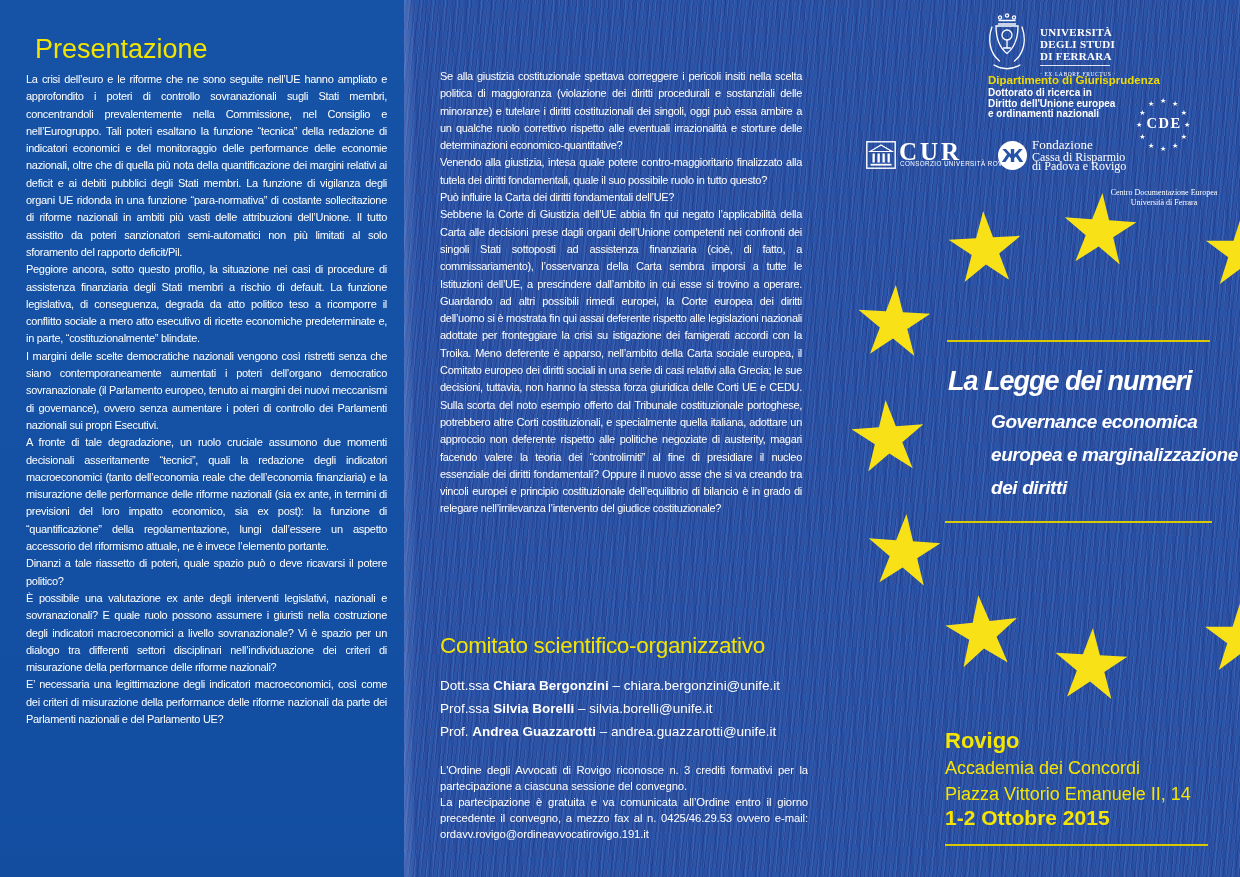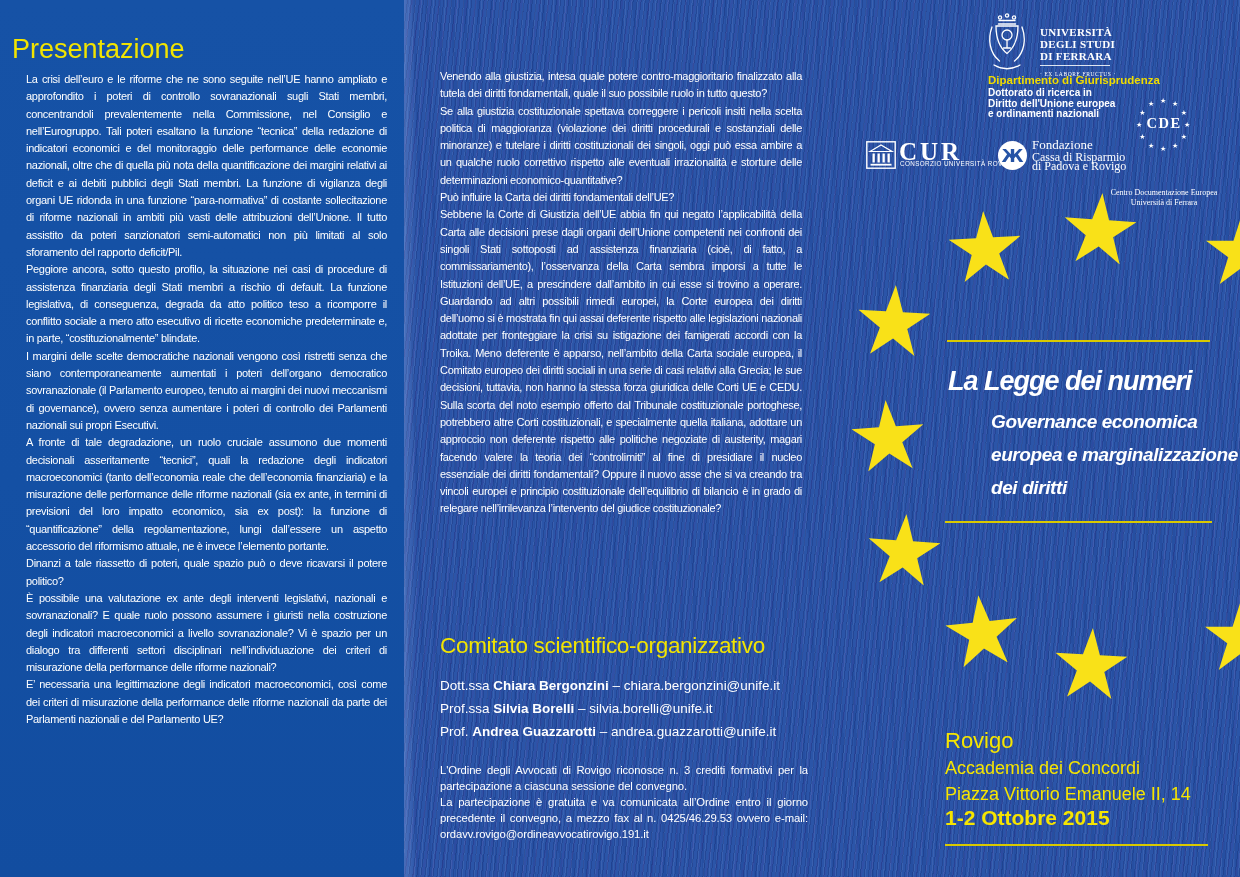--- a/index.html
+++ b/index.html
@@ -22,21 +22,21 @@
   .fold-highlight{ left:404px; top:0; width:12px; height:877px;
     background:linear-gradient(90deg, rgba(150,180,240,.30), rgba(150,180,240,0)); }
 
   .heading-yellow{ color:#f2e400; font-size:27px; letter-spacing:0; white-space:nowrap; }
 
   .body-text{ color:#ffffff; font-size:11px; line-height:17.3px;
     letter-spacing:-0.3px; text-align:justify; }
   .body-text p{ margin:0; }
 
   .left-body{ left:26px; top:71px; width:361px; }
-  .left-heading{ left:12px; top:34px;text-align:center; }
+  .left-heading{ left:35px; top:34px;text-align:center; }
 
   
   .mid-body{ left:440px; top:68px; width:362px; }
   .mid-heading{ left:440px; top:633px; font-size:22.5px; letter-spacing:-0.3px; }
   .members{ left:440px; top:674px; width:372px; color:#fff; font-size:13.5px; }
   .member-row{ line-height:23px; white-space:nowrap; }
   .member-name{ font-weight:bold; }
   .notes{ left:440px; top:762px; width:368px; color:#fff; font-size:11.3px;
     line-height:16px; letter-spacing:-0.1px; text-align:justify; }
   .notes p{ margin:0; }
@@ -78,21 +78,21 @@
   .rule{ height:2px; background:#d9c900; }
   .rule-1{ left:947px; top:340px; width:263px; }
   .rule-2{ left:945px; top:521px; width:267px; }
   .rule-3{ left:945px; top:844px; width:263px; }
 
   .main-title{ left:948px; top:366px; color:#fff; font-size:27px; font-weight:bold;
     font-style:italic; letter-spacing:-1px; white-space:nowrap; }
   .sub-title{ left:991px; top:405px; width:262px; color:#fff; font-size:19px;
     font-weight:bold; font-style:italic; line-height:33px; letter-spacing:-0.4px; }
 
-  .venue-city{ left:945px; top:728px; color:#f6e500; font-size:22px; font-weight:normal; }
+  .venue-city{ left:945px; top:728px; color:#f6e500; font-size:22px; font-weight:bold; }
   .venue-place{ left:945px; top:758px; color:#f6e500; font-size:18px; }
   .venue-address{ left:945px; top:784px; color:#f6e500; font-size:18px; }
   .venue-date{ left:945px; top:806px; color:#f6e500; font-size:21px; font-weight:bold; }
 
   
   .star{ position:absolute; width:72px; height:70px; background:#f9e118;
     clip-path:polygon(50% 0%, 61.8% 38.2%, 100% 38.2%, 69.1% 61.8%, 80.9% 100%,
                       50% 76.4%, 19.1% 100%, 30.9% 61.8%, 0% 38.2%, 38.2% 38.2%); }
 </style>
 </head>
@@ -107,22 +107,22 @@
   <p>La crisi dell’euro e le riforme che ne sono seguite nell’UE hanno ampliato e approfondito i poteri di controllo sovranazionali sugli Stati membri, concentrandoli prevalentemente nella Commissione, nel Consiglio e nell’Eurogruppo. Tali poteri esaltano la funzione “tecnica” della redazione di indicatori economici e del monitoraggio delle performance delle economie nazionali, oltre che di quella più nota della quantificazione dei margini relativi ai deficit e ai debiti pubblici degli Stati membri. La funzione di vigilanza degli organi UE ridonda in una funzione “para-normativa” di costante sollecitazione di riforme nazionali in ambiti più vasti delle attribuzioni dell’Unione. Il tutto assistito da poteri sanzionatori semi-automatici non più limitati al solo sforamento del rapporto deficit/Pil.</p>
   <p>Peggiore ancora, sotto questo profilo, la situazione nei casi di procedure di assistenza finanziaria degli Stati membri a rischio di default. La funzione legislativa, di conseguenza, degrada da atto politico teso a ricomporre il conflitto sociale a mero atto esecutivo di ricette economiche predeterminate e, in parte, “costituzionalmente” blindate.</p>
   <p>I margini delle scelte democratiche nazionali vengono così ristretti senza che siano contemporaneamente aumentati i poteri dell’organo democratico sovranazionale (il Parlamento europeo, tenuto ai margini dei nuovi meccanismi di governance), ovvero senza aumentare i poteri di controllo dei Parlamenti nazionali sui propri Esecutivi.</p>
   <p>A fronte di tale degradazione, un ruolo cruciale assumono due momenti decisionali asseritamente “tecnici”, quali la redazione degli indicatori macroeconomici (tanto dell’economia reale che dell’economia finanziaria) e la misurazione delle performance delle riforme nazionali (sia ex ante, in termini di previsioni del loro impatto economico, sia ex post): la funzione di “quantificazione” della regolamentazione, lungi dall’essere un aspetto accessorio del riformismo attuale, ne è invece l’elemento portante.</p>
   <p>Dinanzi a tale riassetto di poteri, quale spazio può o deve ricavarsi il potere politico?</p>
   <p>È possibile una valutazione ex ante degli interventi legislativi, nazionali e sovranazionali? E quale ruolo possono assumere i giuristi nella costruzione degli indicatori macroeconomici a livello sovranazionale? Vi è spazio per un dialogo tra differenti settori disciplinari nell’individuazione dei criteri di misurazione della performance delle riforme nazionali?</p>
   <p>E’ necessaria una legittimazione degli indicatori macroeconomici, così come dei criteri di misurazione della performance delle riforme nazionali da parte dei Parlamenti nazionali e del Parlamento UE?</p>
 </div>
 
 <div class="abs mid-body body-text">
+  <p>Se alla giustizia costituzionale spettava correggere i pericoli insiti nella scelta politica di maggioranza (violazione dei diritti procedurali e sostanziali delle minoranze) e tutelare i diritti costituzionali dei singoli, oggi può essa ambire a un qualche ruolo correttivo rispetto alle eventuali irrazionalità e storture delle determinazioni economico-quantitative?</p>
   <p>Venendo alla giustizia, intesa quale potere contro-maggioritario finalizzato alla tutela dei diritti fondamentali, quale il suo possibile ruolo in tutto questo?</p>
-  <p>Se alla giustizia costituzionale spettava correggere i pericoli insiti nella scelta politica di maggioranza (violazione dei diritti procedurali e sostanziali delle minoranze) e tutelare i diritti costituzionali dei singoli, oggi può essa ambire a un qualche ruolo correttivo rispetto alle eventuali irrazionalità e storture delle determinazioni economico-quantitative?</p>
   <p>Può influire la Carta dei diritti fondamentali dell’UE?</p>
   <p>Sebbene la Corte di Giustizia dell’UE abbia fin qui negato l’applicabilità della Carta alle decisioni prese dagli organi dell’Unione competenti nei confronti dei singoli Stati sottoposti ad assistenza finanziaria (cioè, di fatto, a commissariamento), l’osservanza della Carta sembra imporsi a tutte le Istituzioni dell’UE, a prescindere dall’ambito in cui esse si trovino a operare. Guardando ad altri possibili rimedi europei, la Corte europea dei diritti dell’uomo si è mostrata fin qui assai deferente rispetto alle legislazioni nazionali adottate per fronteggiare la crisi su istigazione dei famigerati accordi con la Troika. Meno deferente è apparso, nell’ambito della Carta sociale europea, il Comitato europeo dei diritti sociali in una serie di casi relativi alla Grecia; le sue decisioni, tuttavia, non hanno la stessa forza giuridica delle Corti UE e CEDU. Sulla scorta del noto esempio offerto dal Tribunale costituzionale portoghese, potrebbero altre Corti costituzionali, e specialmente quella italiana, adottare un approccio non deferente rispetto alle politiche negoziate di austerity, magari facendo valere la teoria dei “controlimiti” al fine di presidiare il nucleo essenziale dei diritti fondamentali? Oppure il nuovo asse che si va creando tra vincoli europei e principio costituzionale dell’equilibrio di bilancio è in grado di relegare nell’irrilevanza l’intervento del giudice costituzionale?</p>
 </div>
 
 <div class="abs mid-heading heading-yellow">Comitato scientifico-organizzativo</div>
 
 <div class="abs members">
   <div class="member-row">
     <span>Dott.ssa </span><span class="member-name">Chiara Bergonzini</span><span> – </span><span>chiara.bergonzini@unife.it</span>
   </div>

